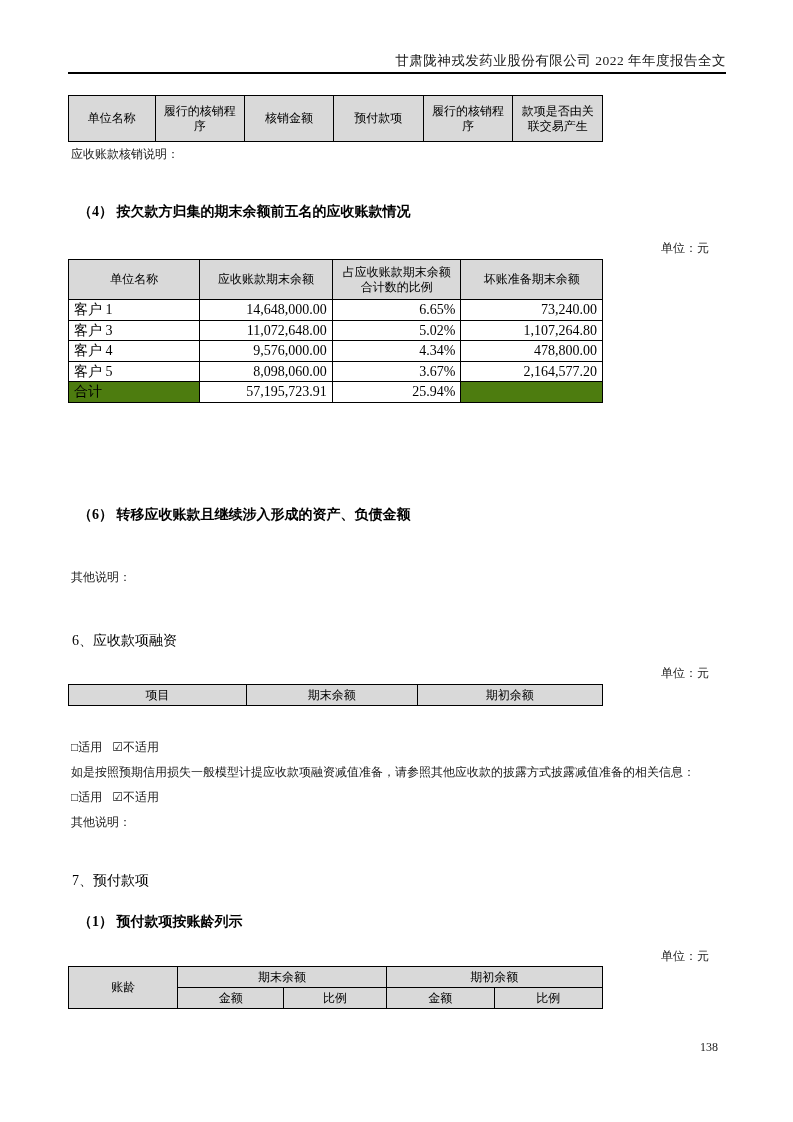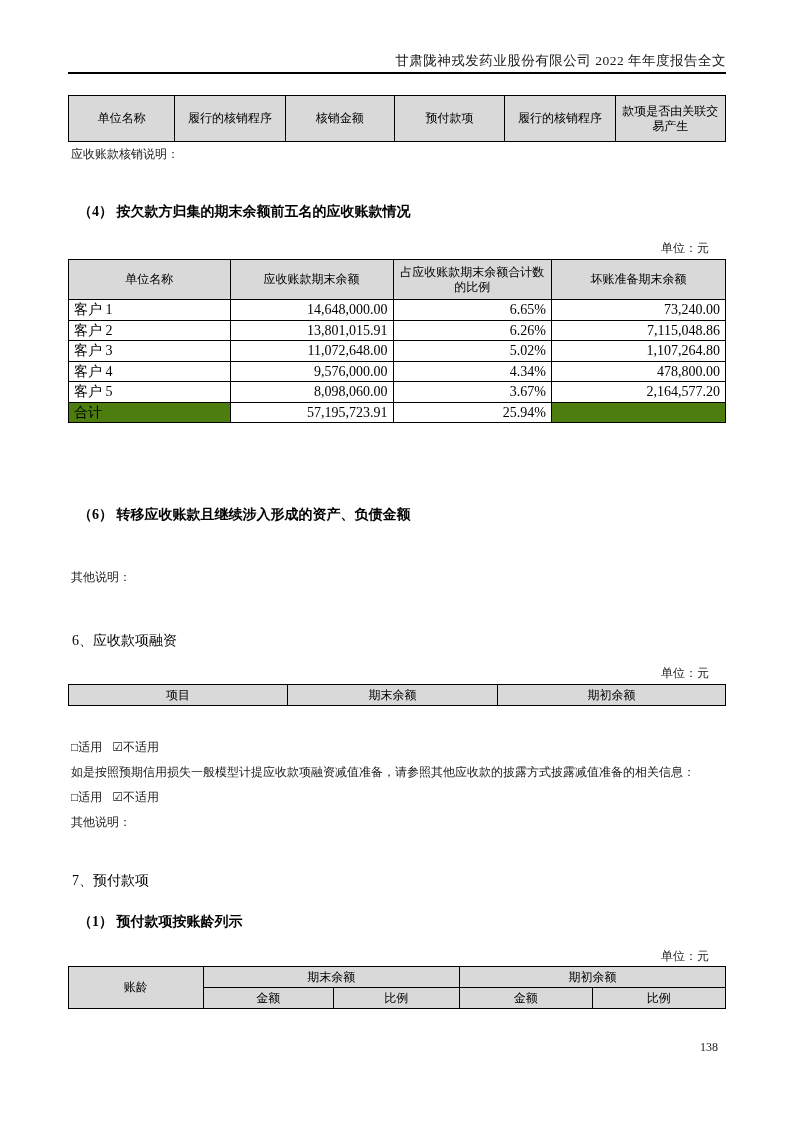--- a/index.html
+++ b/index.html
@@ -25,21 +25,21 @@
   }
   .header-rule {
     top: 72px; left: 68px;
     width: 658px; height: 2px;
     background: #000;
   }
 
   table {
     border-collapse: collapse;
     table-layout: fixed;
-    width: 658px;
+    width: 535px;
     font-size: 12px;
   }
   th, td {
     border: 1px solid #000;
     padding: 1px 5px;
     line-height: 1.25;
     overflow: hidden;
   }
   th {
     background: #d9d9d9;
@@ -123,26 +123,20 @@
       </tr>
     </thead>
     <tbody>
       <tr>
         <td class="name">客户 1</td>
         <td class="num">14,648,000.00</td>
         <td class="num">6.65%</td>
         <td class="num">73,240.00</td>
       </tr>
       <tr>
-        <td class="name">客户 2</td>
-        <td class="num">13,801,015.91</td>
-        <td class="num">6.26%</td>
-        <td class="num">7,115,048.86</td>
-      </tr>
-      <tr>
         <td class="name">客户 3</td>
         <td class="num">11,072,648.00</td>
         <td class="num">5.02%</td>
         <td class="num">1,107,264.80</td>
       </tr>
       <tr>
         <td class="name">客户 4</td>
         <td class="num">9,576,000.00</td>
         <td class="num">4.34%</td>
         <td class="num">478,800.00</td>

